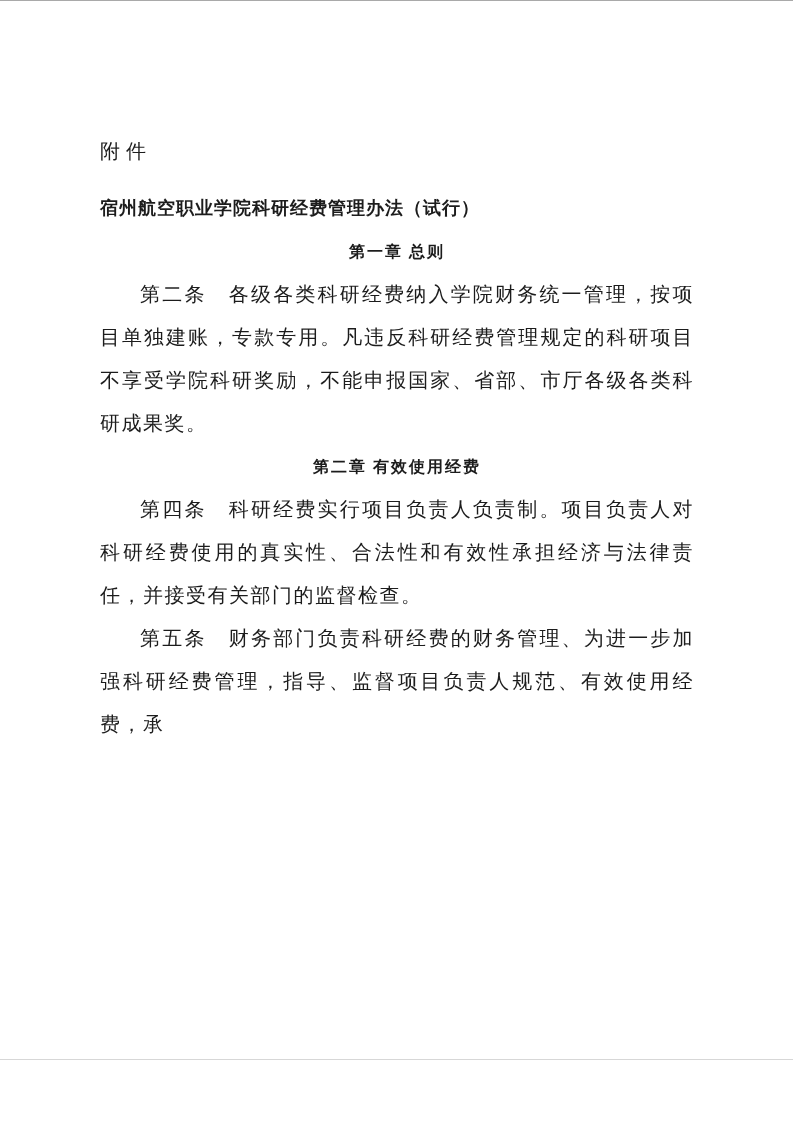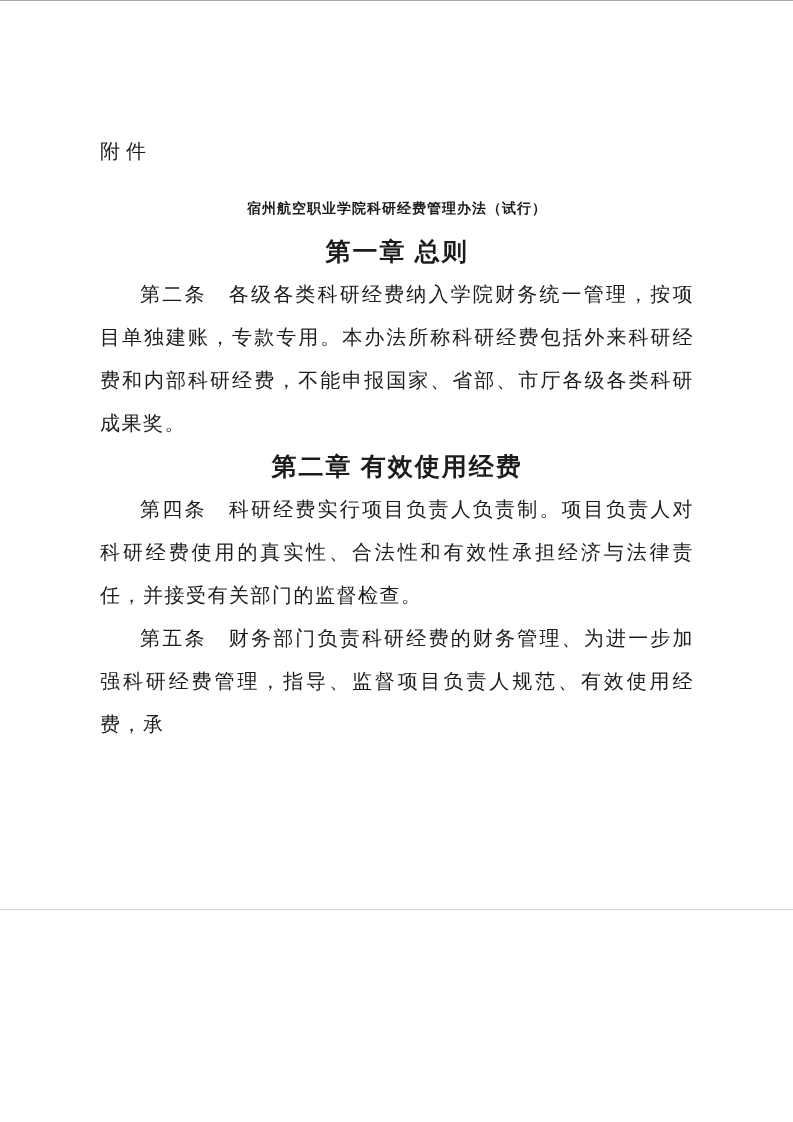--- a/index.html
+++ b/index.html
@@ -9,45 +9,45 @@
     height: 1122px;
     background: #ffffff;
     font-family: "Liberation Serif", serif;
     color: #1c1c1c;
     overflow: hidden;
   }
 
   .page {
     position: relative;
     width: 793px;
-    height: 910px;
+    height: 1060px;
     background: #ffffff;
     border-top: 1px solid #a9a9a9;
     border-bottom: 1px solid #d7d7d7;
     padding: 129px 99px 0 100px;
   }
 
   .attachment-label {
     font-size: 20px;
     line-height: 43px;
     letter-spacing: 6px;
     text-align: left;
   }
 
   .doc-title {
     margin-top: 14px;
-    font-size: 14px;
+    font-size: 18px;
     line-height: 43px;
     font-weight: bold;
-    text-align: center;
+    text-align: left;
     letter-spacing: 1px;
   }
 
   .chapter-heading {
-    font-size: 25px;
+    font-size: 16px;
     line-height: 43px;
     font-weight: bold;
     text-align: center;
     letter-spacing: 2px;
   }
 
   .body-paragraph {
     font-size: 20px;
     line-height: 43px;
     text-indent: 2em;
@@ -60,18 +60,18 @@
 </head>
 <body>
 
 <div class="page">
   <div class="attachment-label">附件</div>
 
   <div class="doc-title">宿州航空职业学院科研经费管理办法（试行）</div>
 
   <div id="sections-container">
       <div class="chapter-heading">第一章 总则</div>
-      <p class="body-paragraph">第二条　各级各类科研经费纳入学院财务统一管理，按项目单独建账，专款专用。本办法所称科研经费包括外来科研经费和内部科研经费，不能申报国家、省部、市厅各级各类科研成果奖。</p>
+      <p class="body-paragraph">第二条　各级各类科研经费纳入学院财务统一管理，按项目单独建账，专款专用。凡违反科研经费管理规定的科研项目不享受学院科研奖励，不能申报国家、省部、市厅各级各类科研成果奖。</p>
       <div class="chapter-heading">第二章 有效使用经费</div>
       <p class="body-paragraph">第四条　科研经费实行项目负责人负责制。项目负责人对科研经费使用的真实性、合法性和有效性承担经济与法律责任，并接受有关部门的监督检查。</p>
       <p class="body-paragraph">第五条　财务部门负责科研经费的财务管理、为进一步加强科研经费管理，指导、监督项目负责人规范、有效使用经费，承</p>
     </div>
 </div>
 
 </body></html>

